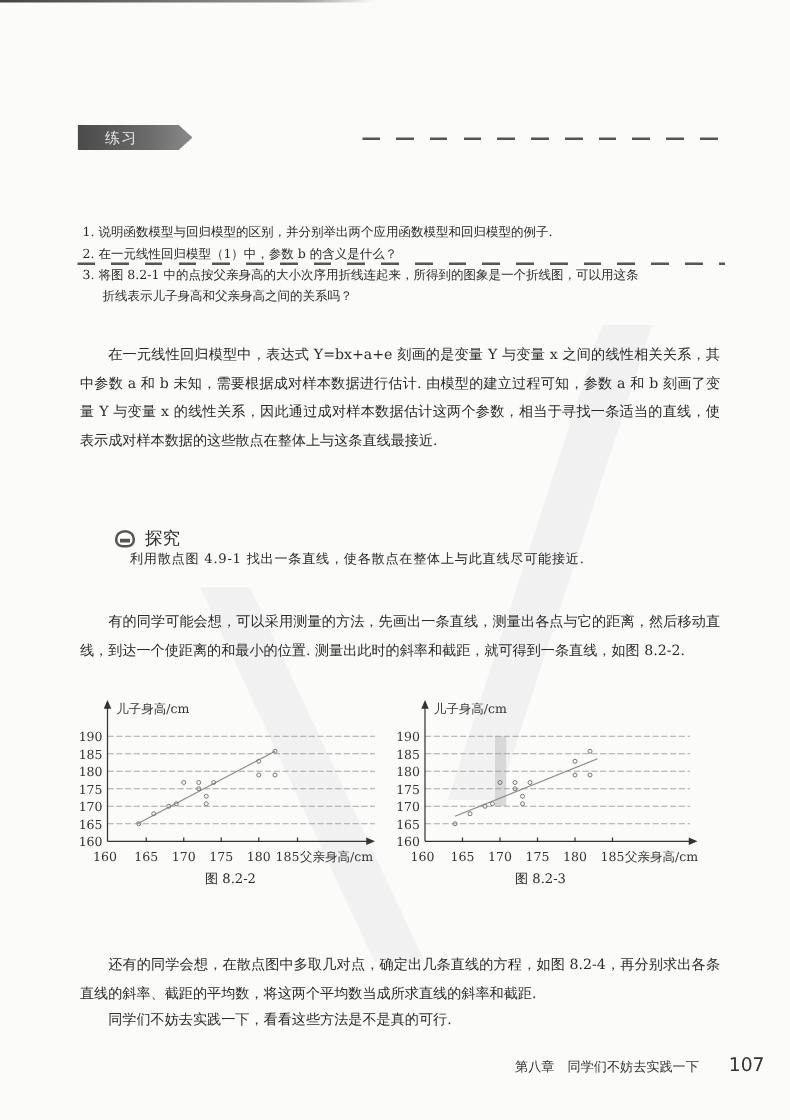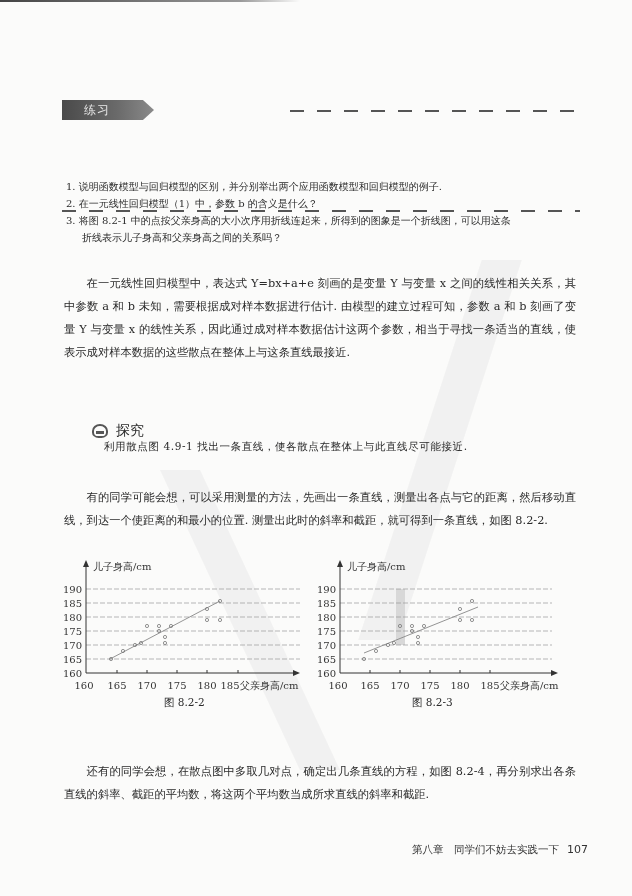--- a/index.html
+++ b/index.html
@@ -25,21 +25,21 @@
   .section-title { position:absolute; left:62px; top:248px; font-size:14px; font-family:"DejaVu Sans", sans-serif; color:#222; }
   .section-title .num { font-family:"DejaVu Serif", serif; margin-right:20px; }
   .para { position:absolute; left:64px; width:512px; font-size:11.3px; line-height:23px; text-align:justify; }
   .para p { margin:0; text-indent:2em; }
   .explore { position:absolute; left:92px; top:404px; font-family:"DejaVu Sans", sans-serif; font-size:14px; display:flex; align-items:center; gap:8px;margin-top:18px; }
   .explore-icon { width:16px; height:14px; border:2px solid #555; border-radius:50% 50% 40% 40%; box-sizing:border-box; position:relative; }
   .explore-icon::after { content:""; position:absolute; left:2px; right:2px; bottom:2px; height:3px; background:#555; }
   .explore-text { position:absolute; left:104px; top:440px; font-size:10.5px; letter-spacing:0.6px; }
   .fig-caption { position:absolute; font-size:10.5px; }
   .footer { position:absolute; left:412px; top:843px; font-family:"DejaVu Sans", sans-serif; font-size:10.5px; color:#333; }
-  .footer .pg { margin-left:8px; font-size:11px; }
+  .footer .pg { margin-left:24px; font-size:15px; }
   .watermark { position:absolute; background:#e9e9e9; opacity:0.55; }
   svg text { font-family:"DejaVu Serif", serif; }
 </style>
 </head>
 <body>
 
 <div class="page">
   <div class="topbar"></div>
 
   <div class="watermark" style="left:420px;top:260px;width:40px;height:380px;transform:skewX(-18deg);"></div>
@@ -185,17 +185,20 @@
         <circle cx="418" cy="637" r="1.6"></circle>
       <circle cx="364" cy="659" r="1.6"></circle>
         <circle cx="460" cy="609" r="1.6"></circle>
     </g>
   </svg>
   <div class="fig-caption" style="left:412px;top:696px;">图 8.2-3</div>
 
   <div class="para" style="top:728px;margin-top:32px;">
     <p>还有的同学会想，在散点图中多取几对点，确定出几条直线的方程，如图 8.2-4，再分别求出各条直线的斜率、截距的平均数，将这两个平均数当成所求直线的斜率和截距.</p>
   </div>
+  <div class="para" style="top:804px;">
+    <p>同学们不妨去实践一下，看看这些方法是不是真的可行.</p>
+  </div>
 
   <div class="footer">
     <span>第八章　同学们不妨去实践一下</span><span class="pg">107</span>
   </div>
 </div>
 
 </body></html>

